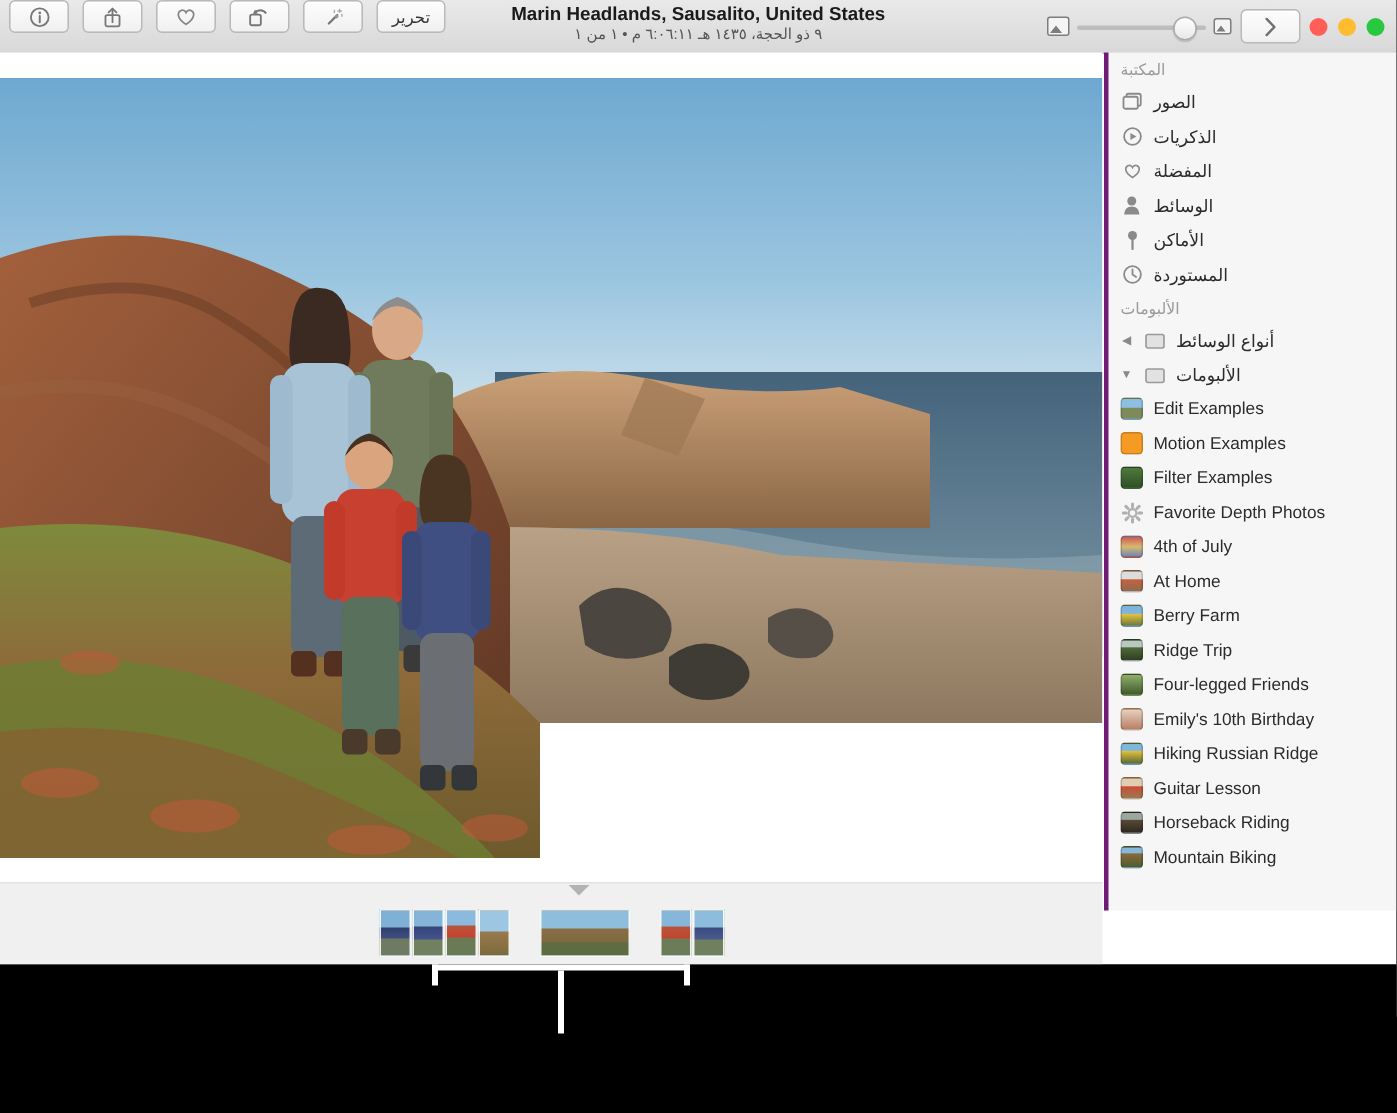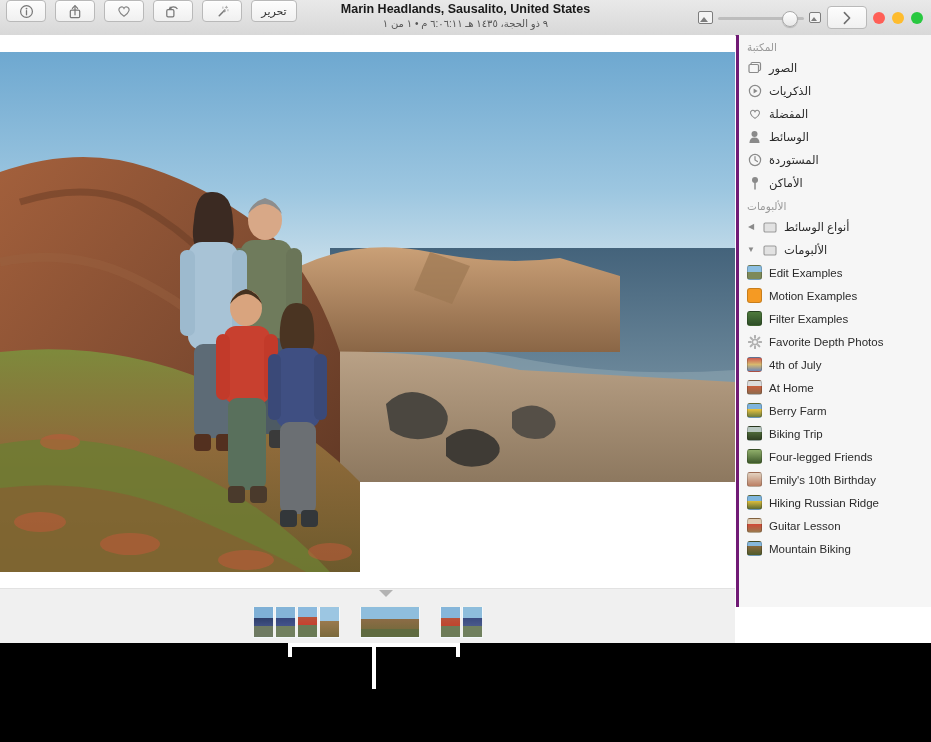--- a/index.html
+++ b/index.html
@@ -354,36 +354,36 @@
             <svg width="13" height="14" viewBox="0 0 13 14">
               <circle cx="6.5" cy="4" r="3" fill="#8a8a8a"></circle>
               <path d="M1.4 13 Q1.8 7.6 6.5 7.6 Q11.2 7.6 11.6 13z" fill="#8a8a8a"></path>
             </svg>
           </span>
           <span class="lbl">الوسائط</span>
         </div>
 
         <div class="srow">
           <span class="ic">
+            <svg width="10" height="14" viewBox="0 0 10 14">
+              <circle cx="5" cy="4" r="3" fill="#8a8a8a"></circle>
+              <path d="M5 6.4 L5 13" stroke="#8a8a8a" stroke-width="1.5" stroke-linecap="round"></path>
+            </svg>
+          </span>
+          <span class="lbl">الأماكن</span>
+        </div>
+
+        <div class="srow">
+          <span class="ic">
             <svg width="14" height="14" viewBox="0 0 14 14">
               <circle cx="7" cy="7" r="5.6" fill="none" stroke="#8a8a8a" stroke-width="1.2"></circle>
               <path d="M7 3.6V7 L9.4 8.6" fill="none" stroke="#8a8a8a" stroke-width="1.2" stroke-linecap="round"></path>
             </svg>
           </span>
           <span class="lbl">المستوردة</span>
-        </div>
-
-        <div class="srow">
-          <span class="ic">
-            <svg width="10" height="14" viewBox="0 0 10 14">
-              <circle cx="5" cy="4" r="3" fill="#8a8a8a"></circle>
-              <path d="M5 6.4 L5 13" stroke="#8a8a8a" stroke-width="1.5" stroke-linecap="round"></path>
-            </svg>
-          </span>
-          <span class="lbl">الأماكن</span>
         </div>
 
         <div class="sec-head">الألبومات</div>
 
         <div class="srow alb-row">
           <span class="disc">◀</span>
           <span class="ic">
             <svg width="14" height="12" viewBox="0 0 14 12">
               <rect x="1" y="2" width="12" height="9" rx="1.3" fill="#e2e2e2" stroke="#9a9a9a" stroke-width="1.1"></rect>
             </svg>
@@ -438,37 +438,41 @@
         <div class="srow">
           <span class="thumb" style="background:linear-gradient(#dcdcdc 40%,#c8603e 40%,#8e6b4e)"></span>
           <span class="lbl">At Home</span>
         </div>
         <div class="srow">
           <span class="thumb" style="background:linear-gradient(#7fb4dc 40%,#e8c33f 40%,#6c7b3c)"></span>
           <span class="lbl">Berry Farm</span>
         </div>
         <div class="srow">
           <span class="thumb" style="background:linear-gradient(#b9c9c2 35%,#4f6b3a 35%,#2f3f22)"></span>
-          <span class="lbl">Biking Trip</span>
+          <span class="lbl">Ridge Trip</span>
         </div>
         <div class="srow">
           <span class="thumb" style="background:linear-gradient(#8fae6a,#3f5a2c)"></span>
           <span class="lbl">Four-legged Friends</span>
         </div>
         <div class="srow">
           <span class="thumb" style="background:linear-gradient(#e3d2c0,#bb7f63)"></span>
           <span class="lbl">Emily's 10th Birthday</span>
         </div>
         <div class="srow">
           <span class="thumb" style="background:linear-gradient(#7fb6dd 35%,#e3c23c 35%,#5d6b33)"></span>
           <span class="lbl">Hiking Russian Ridge</span>
         </div>
         <div class="srow">
           <span class="thumb" style="background:linear-gradient(#e0cdb4 40%,#cf4a36 40%,#9a7a4e)"></span>
           <span class="lbl">Guitar Lesson</span>
+        </div>
+        <div class="srow">
+          <span class="thumb" style="background:linear-gradient(#9aa8a0 35%,#5a4a34 35%,#2e2820)"></span>
+          <span class="lbl">Horseback Riding</span>
         </div>
         <div class="srow">
           <span class="thumb" style="background:linear-gradient(#86b8dc 30%,#8a6a3e 30%,#4f5c2c)"></span>
           <span class="lbl">Mountain Biking</span>
         </div>
       </div>
     </div>
   </div>
 
   <div class="callout">

